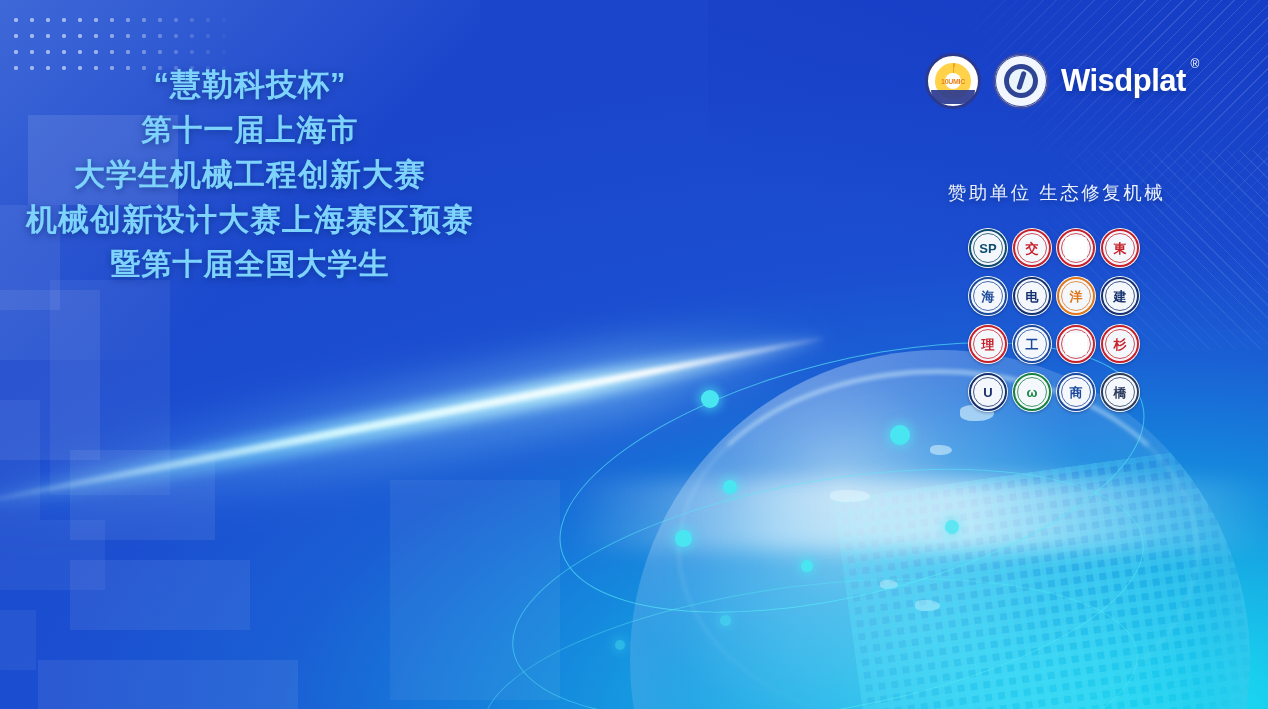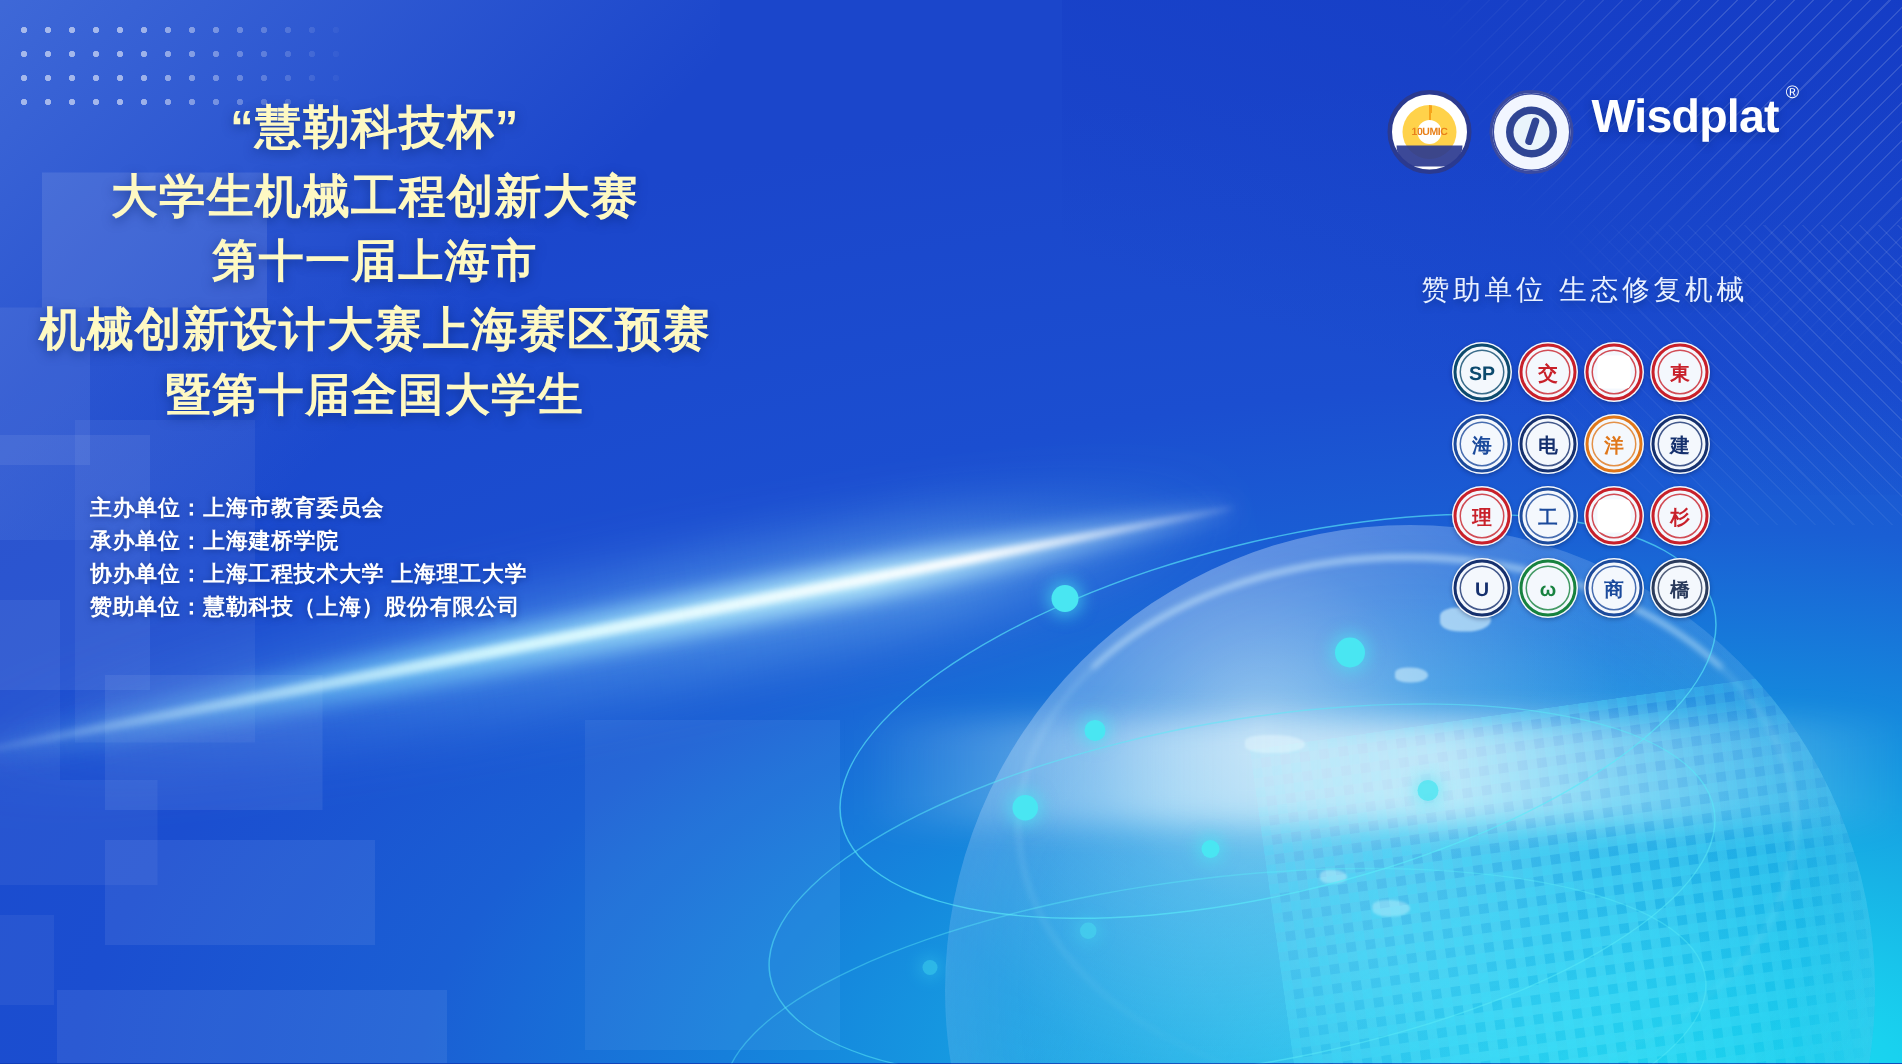--- a/index.html
+++ b/index.html
@@ -79,35 +79,35 @@
             mask-image:radial-gradient(70% 70% at 35% 30%, #000 25%, rgba(0,0,0,.7) 55%, transparent 88%);
     transform:rotate(-8deg);}
   .blob{position:absolute;background:rgba(225,250,255,.75);border-radius:40% 60% 55% 45%;filter:blur(.6px);}
 
   .orbit{position:absolute;border:1.4px solid rgba(90,235,248,.75);border-radius:50%;background:transparent;}
   .node{position:absolute;border-radius:50%;background:#49e6f2;
     box-shadow:0 0 10px 3px rgba(73,230,242,.55);}
 
   
   .titles{position:absolute;left:0;top:62px;width:500px;text-align:center;}
-  .t-line{color:#fef9c3;font-weight:bold;letter-spacing:1px;
+  .t-line{color:#7dd3fc;font-weight:bold;letter-spacing:1px;
     text-shadow:0 2px 7px rgba(6,35,110,.55);white-space:nowrap;}
   .t1{font-size:31px;line-height:46px;}
   .t2{font-size:30px;line-height:44px;}
   .t3{font-size:31px;line-height:45px;}
   .t4{font-size:30px;line-height:44px;}
   .t5{font-size:31px;line-height:45px;}
 
   .orgs{position:absolute;left:60px;top:328px;}
   .org-row{color:#ffffff;font-size:14.5px;line-height:22px;font-weight:bold;
     letter-spacing:.6px;text-shadow:0 1px 4px rgba(6,35,110,.6);white-space:nowrap;}
 
   
   .brand{position:absolute;left:845px;top:48px;width:423px;height:175px;}
-  .brand-row{position:absolute;left:0;top:12px;width:423px;height:62px;display:flex;gap:12px;padding-left:80px;}
+  .brand-row{position:absolute;left:0;top:2px;width:423px;height:62px;display:flex;align-items:center;gap:12px;padding-left:80px;}
 
   .seal{width:56px;height:56px;border-radius:50%;position:relative;flex:0 0 auto;}
   .seal-a{background:#ffffff;border:3px solid #2b3a8f;}
   .seal-a .sun{position:absolute;inset:7px;border-radius:50%;
     background:conic-gradient(#f6a31a 0 6deg,#ffd24a 6deg 12deg);}
   .seal-a .core{position:absolute;inset:17px;border-radius:50%;background:#fff;
     display:flex;align-items:center;justify-content:center;}
   .seal-a .core span{font-size:7px;font-weight:bold;color:#e8811a;letter-spacing:-.3px;}
   .seal-a::after{content:"";position:absolute;left:3px;right:3px;bottom:2px;height:14px;
     border-radius:0 0 28px 28px;background:#2b3a8f;opacity:.92;}
@@ -214,32 +214,26 @@
     <div class="node" style="left:163px;top:150px;width:14px;height:14px;"></div>
     <div class="node" style="left:115px;top:200px;width:17px;height:17px;"></div>
     <div class="node" style="left:241px;top:230px;width:12px;height:12px;"></div>
     <div class="node" style="left:385px;top:190px;width:14px;height:14px;opacity:.8;"></div>
     <div class="node" style="left:160px;top:285px;width:11px;height:11px;opacity:.5;"></div>
     <div class="node" style="left:55px;top:310px;width:10px;height:10px;opacity:.45;"></div>
   </div>
 
   <div class="titles">
     <div class="t-line t1">“慧勒科技杯”</div>
+    <div class="t-line t2">第十一届上海市</div>
     <div class="t-line t3">大学生机械工程创新大赛</div>
-    <div class="t-line t2">第十一届上海市</div>
     <div class="t-line t5">机械创新设计大赛上海赛区预赛</div>
     <div class="t-line t4">暨第十届全国大学生</div>
   </div>
 
-  <div class="orgs">
-    <div class="org-row">主办单位：上海市教育委员会</div>
-    <div class="org-row">承办单位：上海建桥学院</div>
-    <div class="org-row">协办单位：上海工程技术大学  上海理工大学</div>
-    <div class="org-row">赞助单位：慧勒科技（上海）股份有限公司</div>
-  </div>
 
   <div class="brand">
 
     <div class="brand-row">
       <div class="seal seal-a">
         <div class="sun"></div>
         <div class="core">
             <span>10UMIC</span>
           </div>
       </div>

